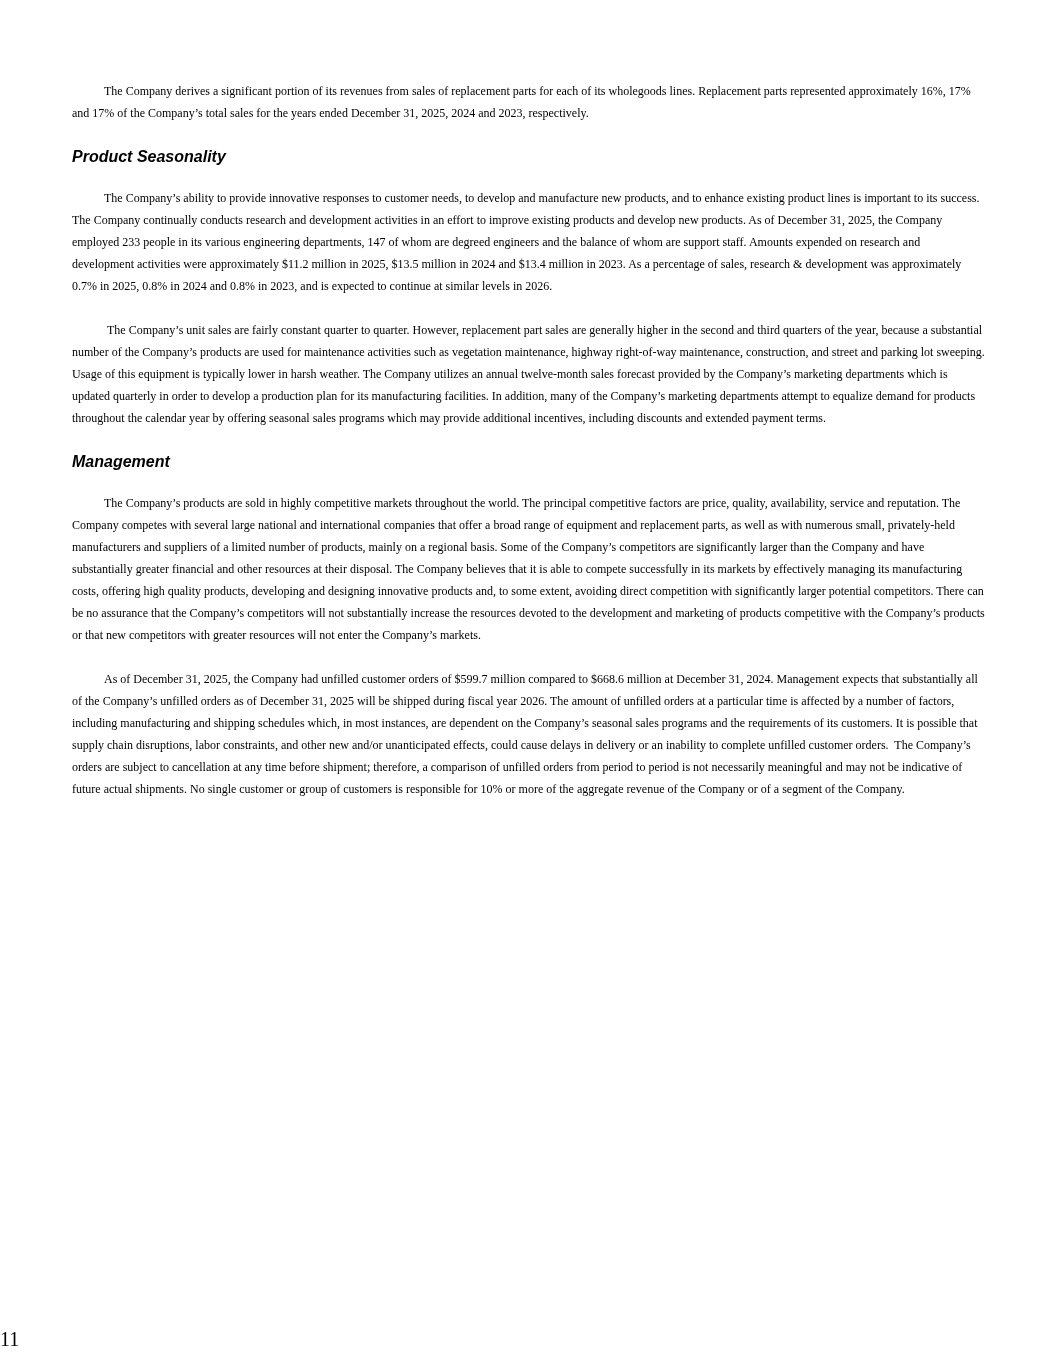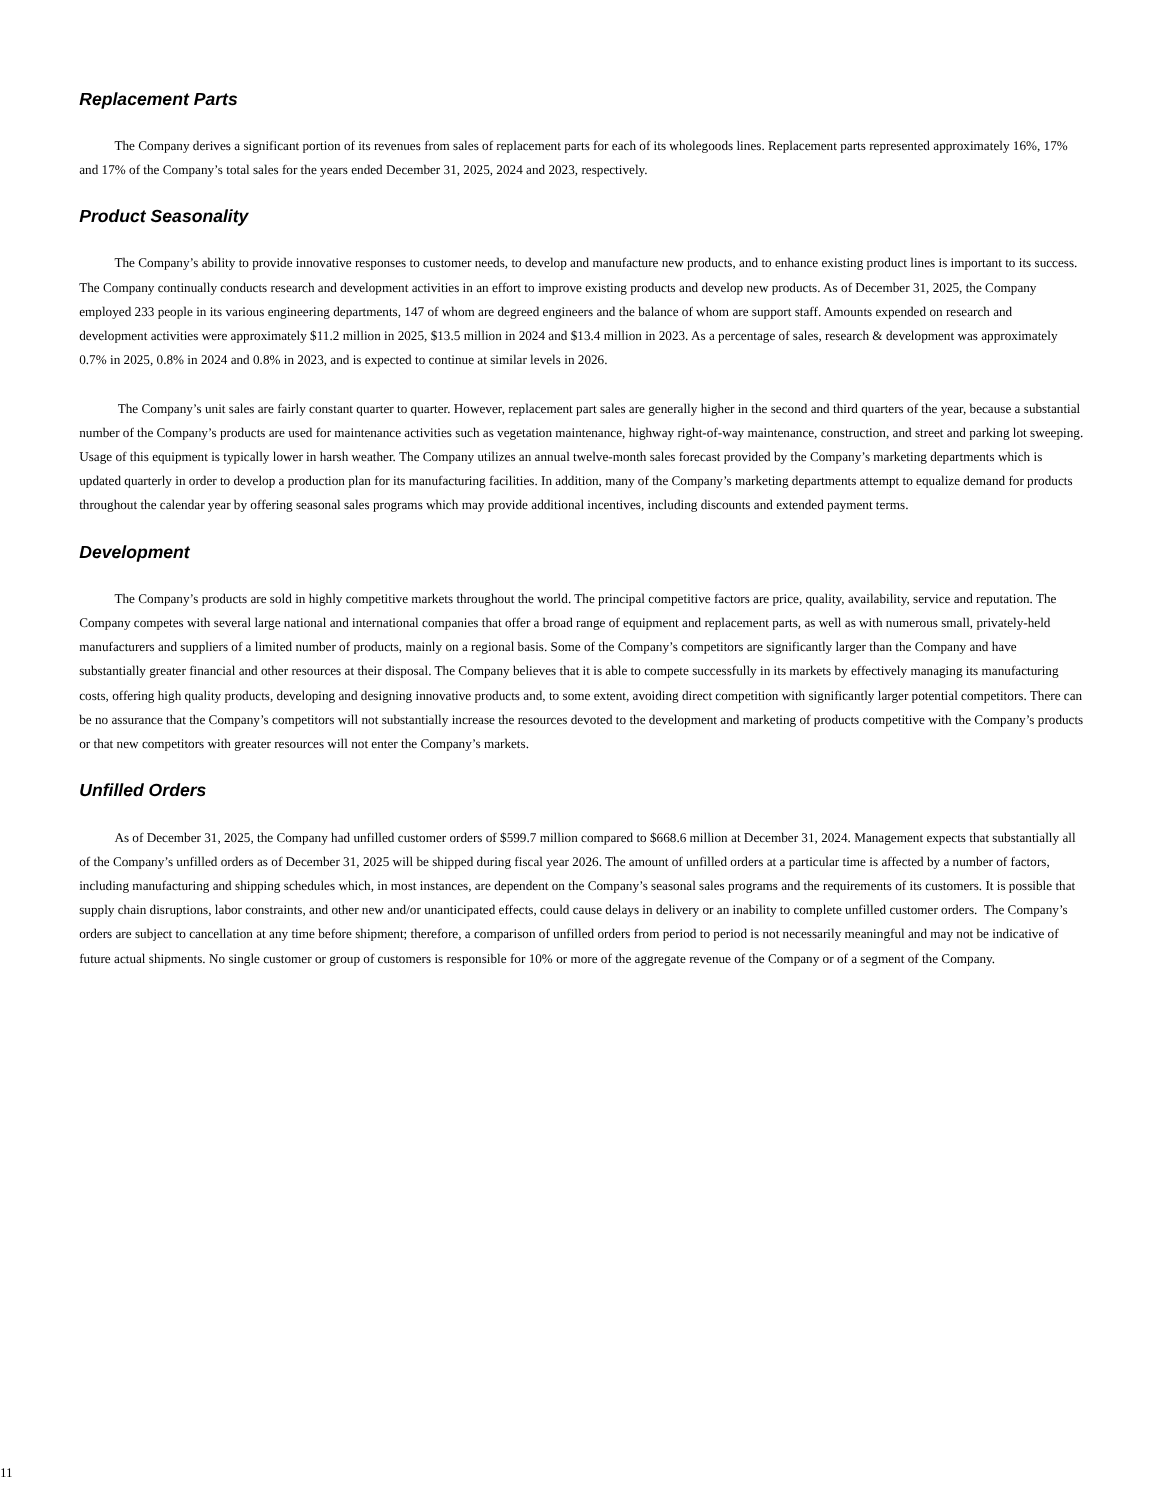--- a/index.html
+++ b/index.html
@@ -39,51 +39,49 @@
   }
   .section {
     margin: 0 0 22px 0;
   }
   .page-number {
     position: absolute;
     bottom: 16px;
     left: 0;
     width: 100%;
     font-family: "Liberation Serif", serif;
-    font-size: 12px;
+    font-size: 20px;
     line-height: 20px;
     color: #000000;
   }
 </style>
 </head>
 <body>
 
 <div class="page">
   <div class="content">
 
     <div class="section">
-      <h2 class="section-heading">Replacement Parts</h2>
       <p class="body-paragraph">The Company derives a significant portion of its revenues from sales of replacement parts for each of its wholegoods lines. Replacement parts represented approximately 16%, 17% and 17% of the Company’s total sales for the years ended December 31, 2025, 2024 and 2023, respectively.</p>
     </div>
 
     <div class="section">
       <h2 class="section-heading">Product Seasonality</h2>
       <p class="body-paragraph">The Company’s ability to provide innovative responses to customer needs, to develop and manufacture new products, and to enhance existing product lines is important to its success. The Company continually conducts research and development activities in an effort to improve existing products and develop new products. As of December 31, 2025, the Company employed 233 people in its various engineering departments, 147 of whom are degreed engineers and the balance of whom are support staff. Amounts expended on research and development activities were approximately $11.2 million in 2025, $13.5 million in 2024 and $13.4 million in 2023. As a percentage of sales, research &amp; development was approximately 0.7% in 2025, 0.8% in 2024 and 0.8% in 2023, and is expected to continue at similar levels in 2026.</p>
     </div>
 
     <div class="section">
       <p class="body-paragraph"> The Company’s unit sales are fairly constant quarter to quarter. However, replacement part sales are generally higher in the second and third quarters of the year, because a substantial number of the Company’s products are used for maintenance activities such as vegetation maintenance, highway right-of-way maintenance, construction, and street and parking lot sweeping. Usage of this equipment is typically lower in harsh weather. The Company utilizes an annual twelve-month sales forecast provided by the Company’s marketing departments which is updated quarterly in order to develop a production plan for its manufacturing facilities. In addition, many of the Company’s marketing departments attempt to equalize demand for products throughout the calendar year by offering seasonal sales programs which may provide additional incentives, including discounts and extended payment terms.</p>
     </div>
 
     <div class="section">
-      <h2 class="section-heading">Development</h2>
+      <h2 class="section-heading">Management</h2>
       <p class="body-paragraph">The Company’s products are sold in highly competitive markets throughout the world. The principal competitive factors are price, quality, availability, service and reputation. The Company competes with several large national and international companies that offer a broad range of equipment and replacement parts, as well as with numerous small, privately-held manufacturers and suppliers of a limited number of products, mainly on a regional basis. Some of the Company’s competitors are significantly larger than the Company and have substantially greater financial and other resources at their disposal. The Company believes that it is able to compete successfully in its markets by effectively managing its manufacturing costs, offering high quality products, developing and designing innovative products and, to some extent, avoiding direct competition with significantly larger potential competitors. There can be no assurance that the Company’s competitors will not substantially increase the resources devoted to the development and marketing of products competitive with the Company’s products or that new competitors with greater resources will not enter the Company’s markets.</p>
     </div>
 
     <div class="section">
-      <h2 class="section-heading">Unfilled Orders</h2>
       <p class="body-paragraph">As of December 31, 2025, the Company had unfilled customer orders of $599.7 million compared to $668.6 million at December 31, 2024. Management expects that substantially all of the Company’s unfilled orders as of December 31, 2025 will be shipped during fiscal year 2026. The amount of unfilled orders at a particular time is affected by a number of factors, including manufacturing and shipping schedules which, in most instances, are dependent on the Company’s seasonal sales programs and the requirements of its customers. It is possible that supply chain disruptions, labor constraints, and other new and/or unanticipated effects, could cause delays in delivery or an inability to complete unfilled customer orders.  The Company’s orders are subject to cancellation at any time before shipment; therefore, a comparison of unfilled orders from period to period is not necessarily meaningful and may not be indicative of future actual shipments. No single customer or group of customers is responsible for 10% or more of the aggregate revenue of the Company or of a segment of the Company.</p>
     </div>
 
   </div>
 
   <div class="page-number">11</div>
 </div>
 
 </body></html>

